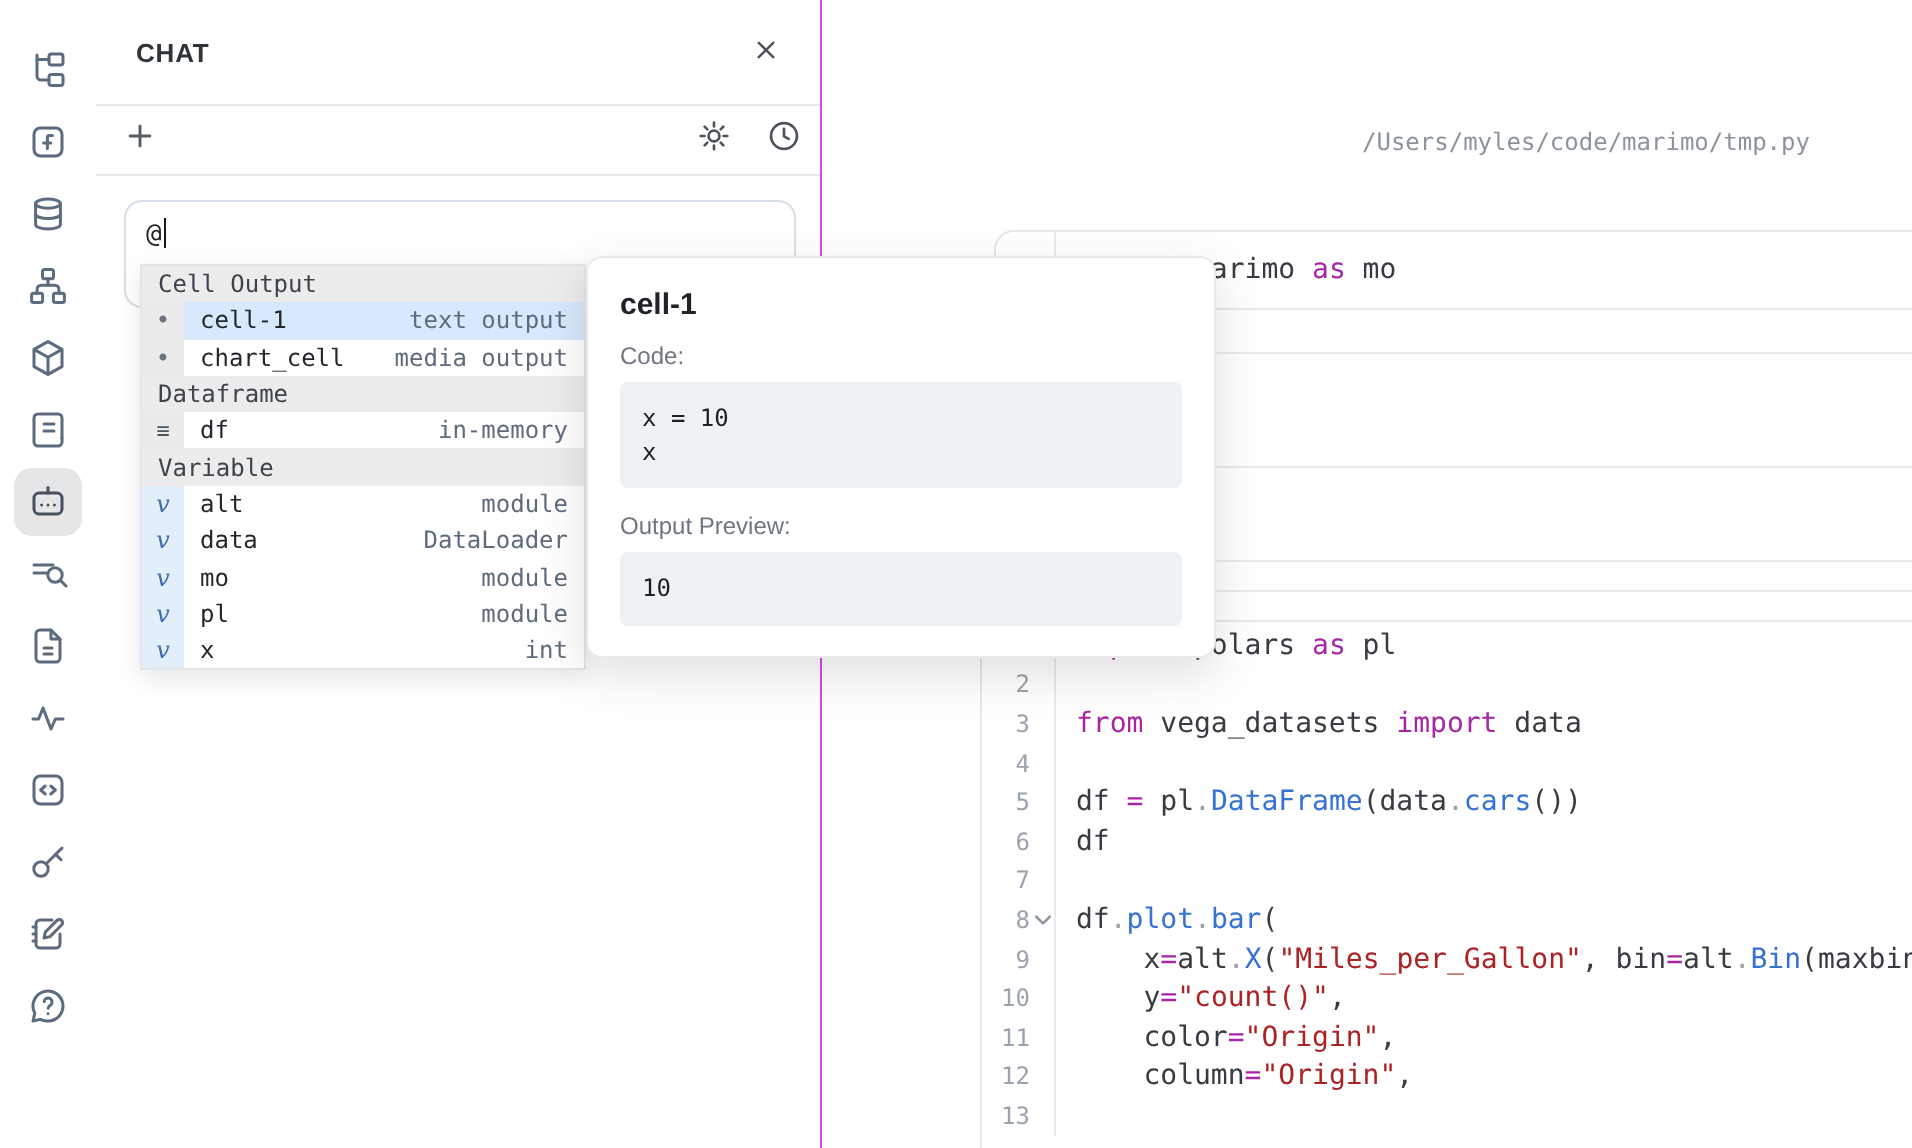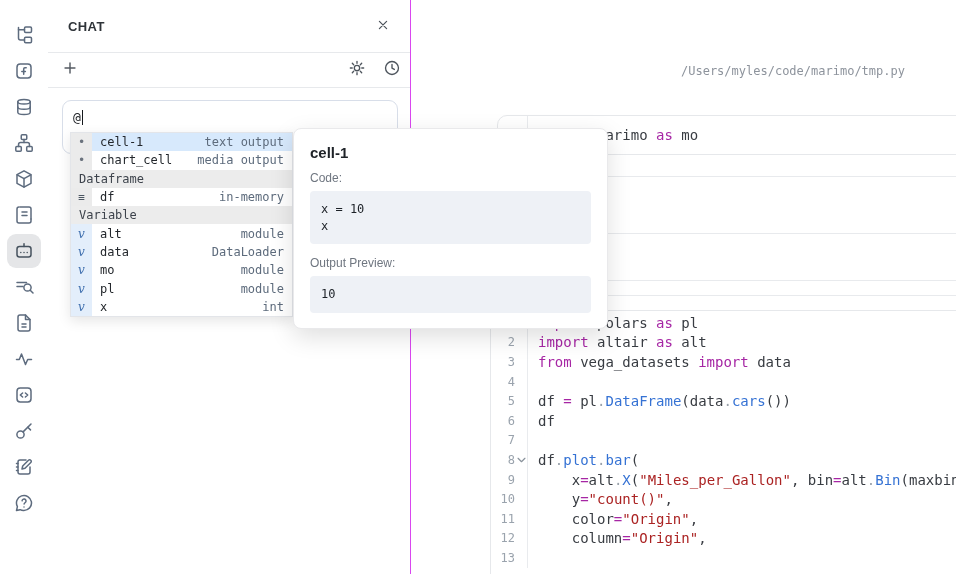--- a/index.html
+++ b/index.html
@@ -228,20 +228,21 @@
           </svg>
       </span>
     </button>
   </div>
 
   <div class="chat-input">
     <span class="val mono"><span>@</span><span class="caret"></span></span>
   </div>
 
   <div class="dropdown" id="dropdown">
+      <div class="dd-header">Cell Output</div>
       <div class="dd-row selected">
         <span class="dd-gutter g-bullet">•</span>
         <span class="dd-content">
           <span class="dd-label">cell-1</span>
           <span class="dd-type">text output</span>
         </span>
       </div>
       <div class="dd-row">
         <span class="dd-gutter g-bullet">•</span>
         <span class="dd-content">
@@ -308,21 +309,20 @@
 <div class="hline" style="top:280px"></div>
 <div class="hline" style="top:295px"></div>
 
 <div class="cell2" id="cell2">
     <div class="code-row">
       <span class="ln">1</span>
       <span class="code"><span class="tk-kw">import</span><span class="tk-pl"> polars </span><span class="tk-kw">as</span><span class="tk-pl"> pl</span></span>
     </div>
     <div class="code-row">
       <span class="ln">2</span>
-      <span class="code"><span class="tk-kw">import</span><span class="tk-pl"> altair </span><span class="tk-kw">as</span><span class="tk-pl"> alt</span></span>
     </div>
     <div class="code-row">
       <span class="ln">3</span>
       <span class="code"><span class="tk-kw">from</span><span class="tk-pl"> vega_datasets </span><span class="tk-kw">import</span><span class="tk-pl"> data</span></span>
     </div>
     <div class="code-row">
       <span class="ln">4</span>
       <span class="code"></span>
     </div>
     <div class="code-row">

